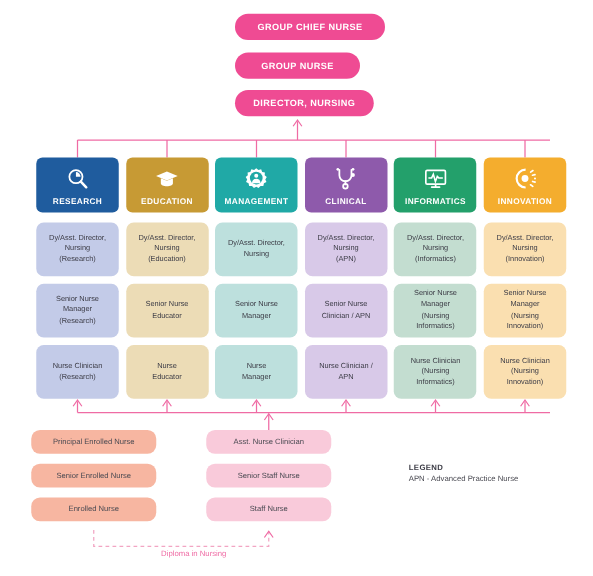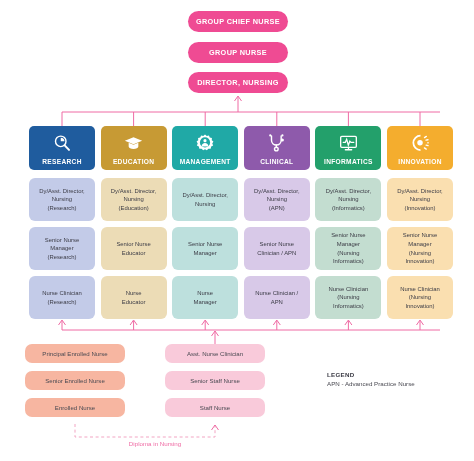--- a/index.html
+++ b/index.html
@@ -21,23 +21,23 @@
     background: #ef4b93;
     color: #ffffff;
     font-size: 7.3px;
     font-weight: bold;
     letter-spacing: .35px;
     display: flex;
     align-items: center;
     justify-content: center;
     text-align: center;
   }
-  #pill0 { left: 188px; top: 11px; width: 100px; }
+  #pill0 { left: 188px; top: 11px; width: 120px; }
   #pill1 { left: 188px; top: 42px; width: 100px; }
-  #pill2 { left: 188px; top: 72px; width: 100px; }
+  #pill2 { left: 188px; top: 72px; width: 111px; }
 
   
   svg.lines { position: absolute; inset: 0; width: 474px; height: 461px; }
 
   
   .head {
     position: absolute;
     top: 126px;
     width: 66px;
     height: 44px;

